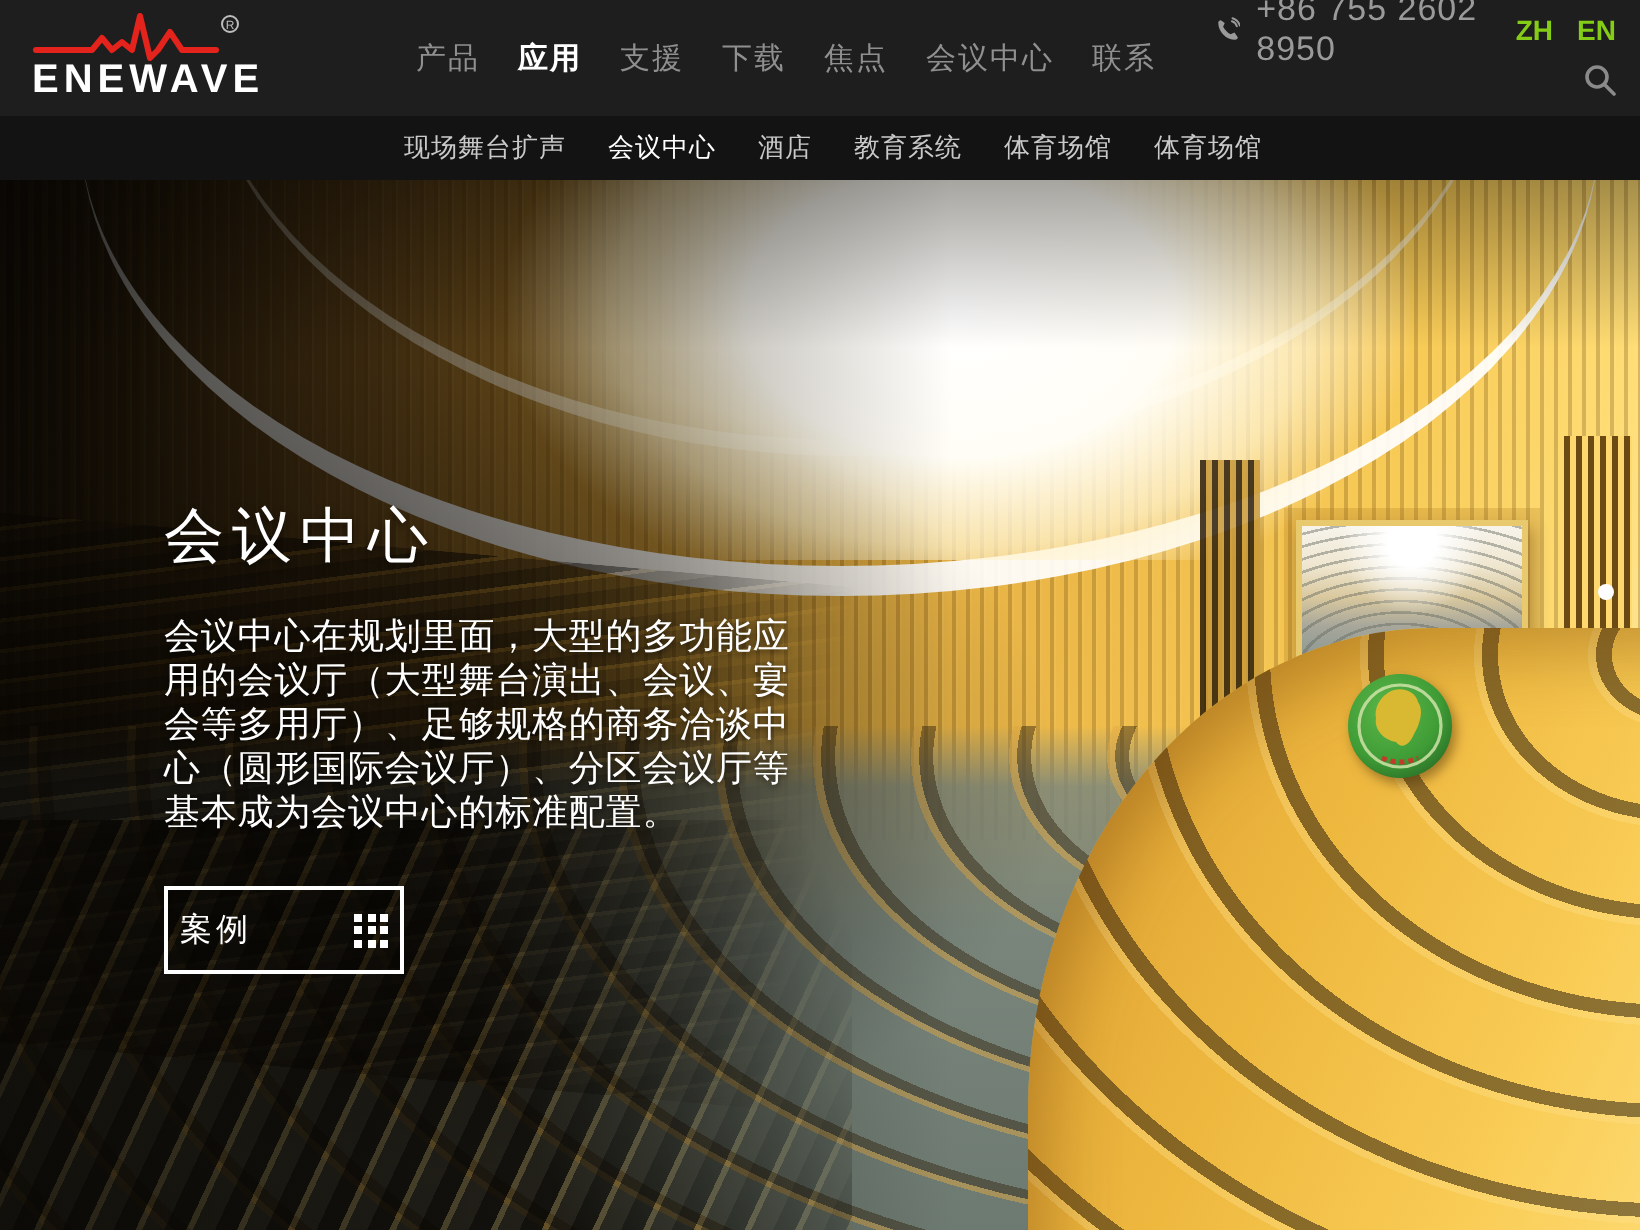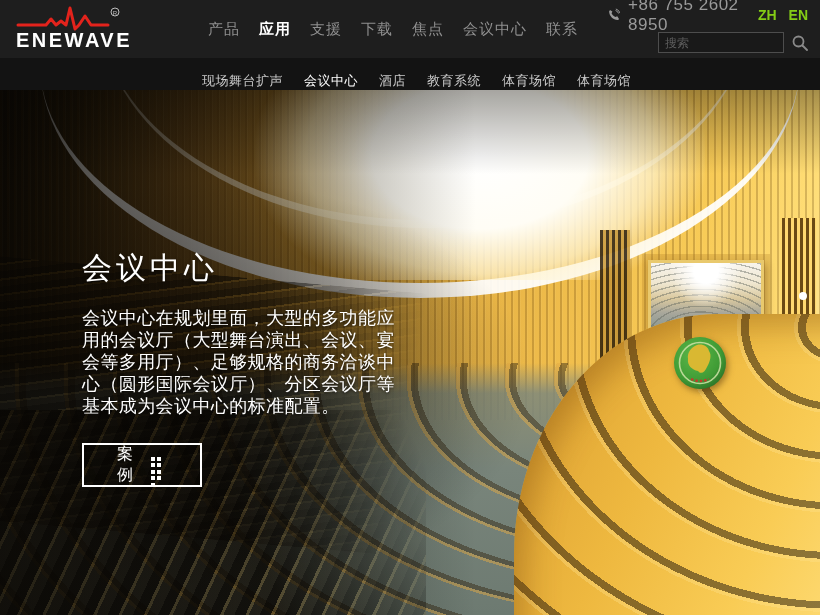--- a/index.html
+++ b/index.html
@@ -22,21 +22,21 @@
   .phone-row { display:flex; align-items:center; justify-content:flex-end; gap:8px; height:18px; }
   .phone-num { color:#9a9a9a; font-size:17px; letter-spacing:0.5px; }
   .lang { color:#84cc16; font-size:14px; font-weight:bold; margin-left:4px; cursor:pointer; }
   .search-row { display:flex; align-items:center; justify-content:flex-end; gap:8px; margin-top:8px; }
   .search-input { width:126px; height:21px; background:#191919; border:1px solid #4d4d4d;
                   color:#bbb; font-size:12px; padding:0 6px; outline:none; }
   .search-input::placeholder { color:#5d5d5d; }
 
   
   .subnav { position:relative; width:100%; height:32px; background:#131313; z-index:20;
-            display:flex; align-items:flex-end; padding-left:202px; gap:21px; }
+            display:flex; align-items:center; padding-left:202px; gap:21px; }
   .subnav .sub-item { color:#c9c9c9; font-size:13px; letter-spacing:0.5px; cursor:pointer;
                       white-space:nowrap; }
   .subnav .sub-item.active { color:#ffffff; }
 
   
   .hero { position:relative; width:820px; height:525px; overflow:hidden; }
   .hero-base { position:absolute; inset:0; z-index:0; background:
     linear-gradient(100deg,#0e0a05 0%,#2e2009 9%,#6e4c1b 21%,#a87a2a 33%,#cf9c38 45%,
                     #e7b345 57%,#f1bf4d 68%,#f8cb57 80%,#ffdd75 91%,#ffeeb0 100%); }
   .hero-slats { position:absolute; left:0; top:0; width:100%; height:330px; z-index:1; opacity:.8;
@@ -102,21 +102,21 @@
     linear-gradient(to bottom, rgba(0,0,0,.35), rgba(0,0,0,0) 16%); }
 
   
   .hero-content { position:absolute; left:82px; top:158px; width:340px; z-index:9; color:#fff; }
   .hero-title { font-size:30px; font-weight:400; letter-spacing:4px;
                 text-shadow:0 2px 4px rgba(0,0,0,.6); }
   .hero-desc { margin-top:18px; width:330px; font-size:18px; line-height:22px;
                letter-spacing:0.4px; text-shadow:0 1px 3px rgba(0,0,0,.7); }
   .case-button { margin-top:26px; width:120px; height:44px; border:2px solid #ffffff;
                  background:rgba(0,0,0,.08); display:flex; align-items:center;
-                 justify-content:space-between; padding:0 33px; cursor:pointer; }
+                 justify-content:space-between; padding:0 6px; cursor:pointer; }
   .case-label { font-size:16px; letter-spacing:2px; color:#fff; }
   .grid-icon { width:17px; height:17px; display:flex; flex-wrap:wrap; gap:2.5px; }
   .grid-icon i { width:4px; height:4px; background:#fff; display:block; }
 </style>
 </head>
 <body>
 
 <div class="page">
 
   <div class="topbar">
@@ -145,21 +145,20 @@
         <svg width="16" height="16" viewBox="0 0 16 16">
           <path d="M3.2,1.6 C2.3,1.6 1.5,2.4 1.5,3.3 c0,5.8 5.4,11.2 11.2,11.2 0.9,0 1.7,-0.8 1.7,-1.7
                    l-2.2,-3.1 -2.5,1.1 c-2.1,-1.1 -3.9,-2.9 -5,-5 l1.1,-2.5 Z" fill="#9a9a9a"></path>
           <path d="M10.5,2.2 a5,5 0 0 1 3.3,3.3 M10.9,0.2 a7.4,7.4 0 0 1 4.9,4.9" fill="none" stroke="#9a9a9a" stroke-width="1.3" stroke-linecap="round"></path>
         </svg>
         <span class="phone-num">+86 755 2602 8950</span>
         <span class="lang">ZH</span>
         <span class="lang">EN</span>
       </div>
       <div class="search-row">
-        <input class="search-input" type="text" placeholder="搜索" style="">
         <svg width="16" height="16" viewBox="0 0 16 16">
           <circle cx="6.5" cy="6.5" r="5" fill="none" stroke="#8a8a8a" stroke-width="1.8"></circle>
           <line x1="10.5" y1="10.5" x2="15" y2="15" stroke="#8a8a8a" stroke-width="1.8" stroke-linecap="round"></line>
         </svg>
       </div>
     </div>
   </div>
 
   <div class="subnav">
     <span class="sub-item">现场舞台扩声</span>

